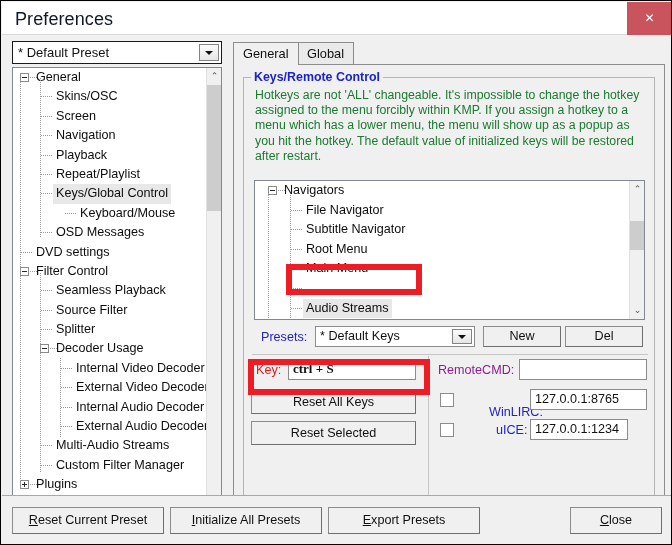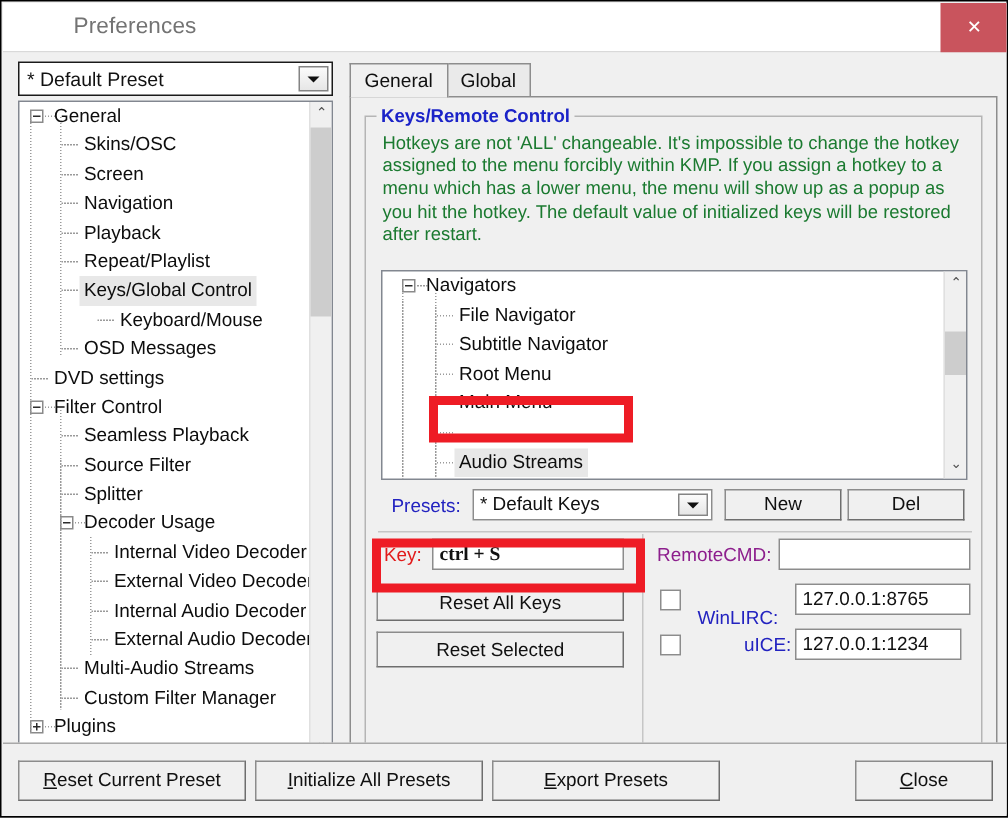--- a/index.html
+++ b/index.html
@@ -20,23 +20,22 @@
 
   
   .titlebar {
     position: absolute; left: 1px; top: 1px;
     width: 670px; height: 33px;
     background: #ffffff;
     border-bottom: 1px solid #d9d9d9;
   }
   .title-text {
     position: absolute; left: 13px; top: 7px;
-    font-size: 15px; color: #737373;
+    font-size: 18px; color: #0f172a;
     letter-spacing: 0.1px;
-    margin-left: 34px;
   }
   .close-btn {
     position: absolute; right: 0px; top: 0px;
     width: 45px; height: 33px;
     background: #c9545d;
     cursor: pointer;
   }
   .close-glyph {
     position: absolute; left: 0; top: 0; width: 45px; height: 33px;
     color: #ffffff; font-size: 12px; line-height: 33px; text-align: center;
@@ -522,28 +521,28 @@
         </div>
 
         <div class="btn" style="left:7px;top:312px;width:165px;height:24px;line-height:22px;">
           <span>Reset All Keys</span>
         </div>
         <div class="btn" style="left:7px;top:343px;width:165px;height:24px;line-height:22px;">
           <span>Reset Selected</span>
         </div>
 
         <div class="chk" style="left:196px;top:315px;"></div>
-        <div class="lbl lbl-blue" style="left:221px;top:315px;margin-top:12px;">WinLIRC:</div>
+        <div class="lbl lbl-blue" style="left:245px;top:315px;margin-top:12px;">WinLIRC:</div>
         <div class="tfield" style="left:286px;top:311px;width:117px;height:21px;text-align:right;">
           <div class="tv">127.0.0.1:8765</div>
         </div>
 
         <div class="chk" style="left:196px;top:345px;"></div>
         <div class="lbl lbl-blue" style="left:252px;top:345px;">uICE:</div>
-        <div class="tfield" style="left:286px;top:341px;width:111px;height:21px;">
+        <div class="tfield" style="left:286px;top:341px;width:98px;height:21px;">
           <div class="tv">127.0.0.1:1234</div>
         </div>
       </div>
     </div>
   </div>
 
   <div class="redbox" id="redbox-0" style="left: 285px; top: 263px; width: 136px; height: 31px; border-color: rgb(238, 28, 37);"></div>
   <div class="redbox" id="redbox-1" style="left: 247px; top: 358px; width: 182px; height: 36px; border-color: rgb(238, 28, 37);"></div>
 
   <div class="bottombar">

